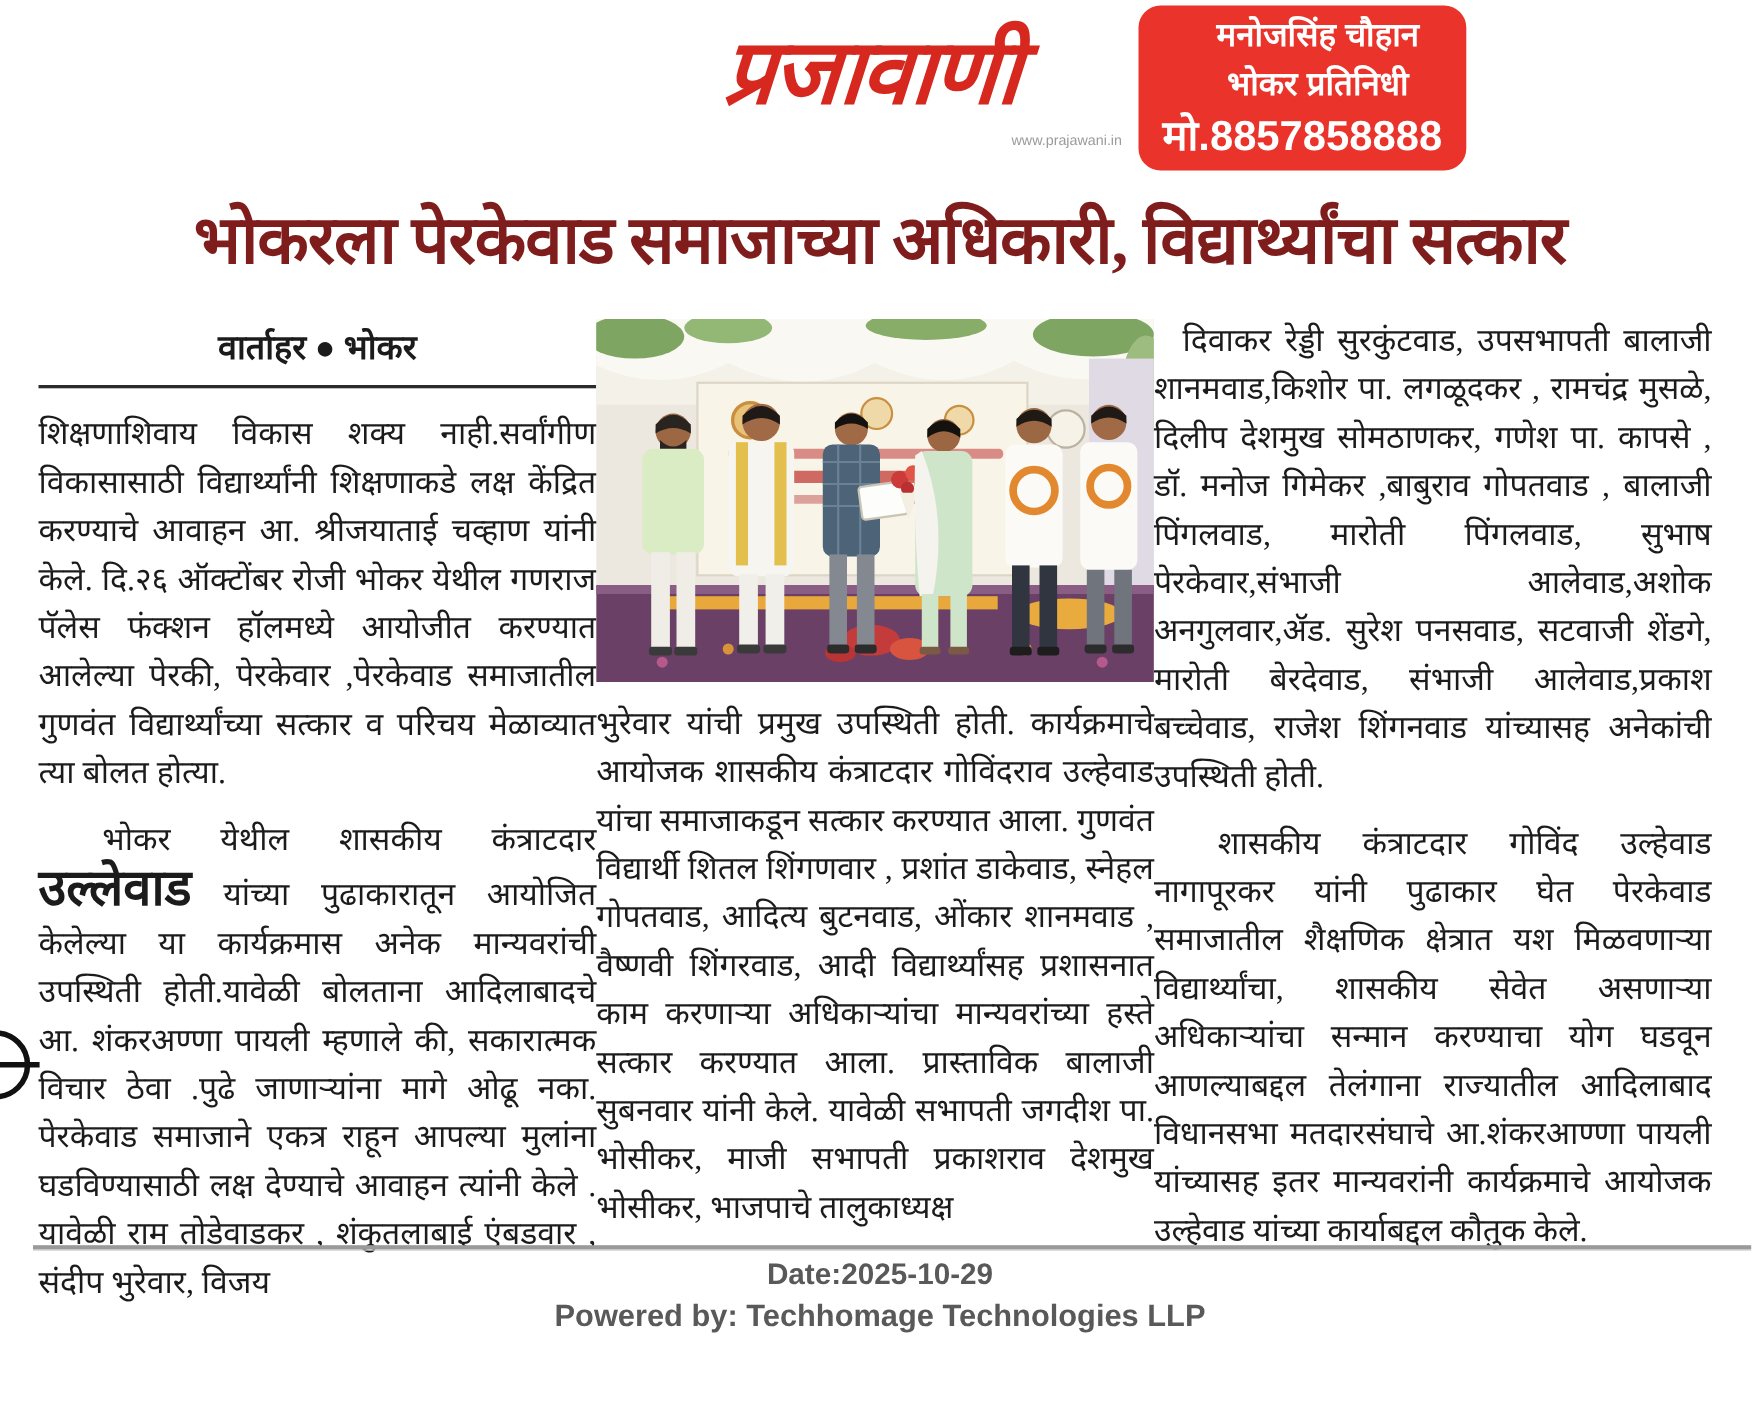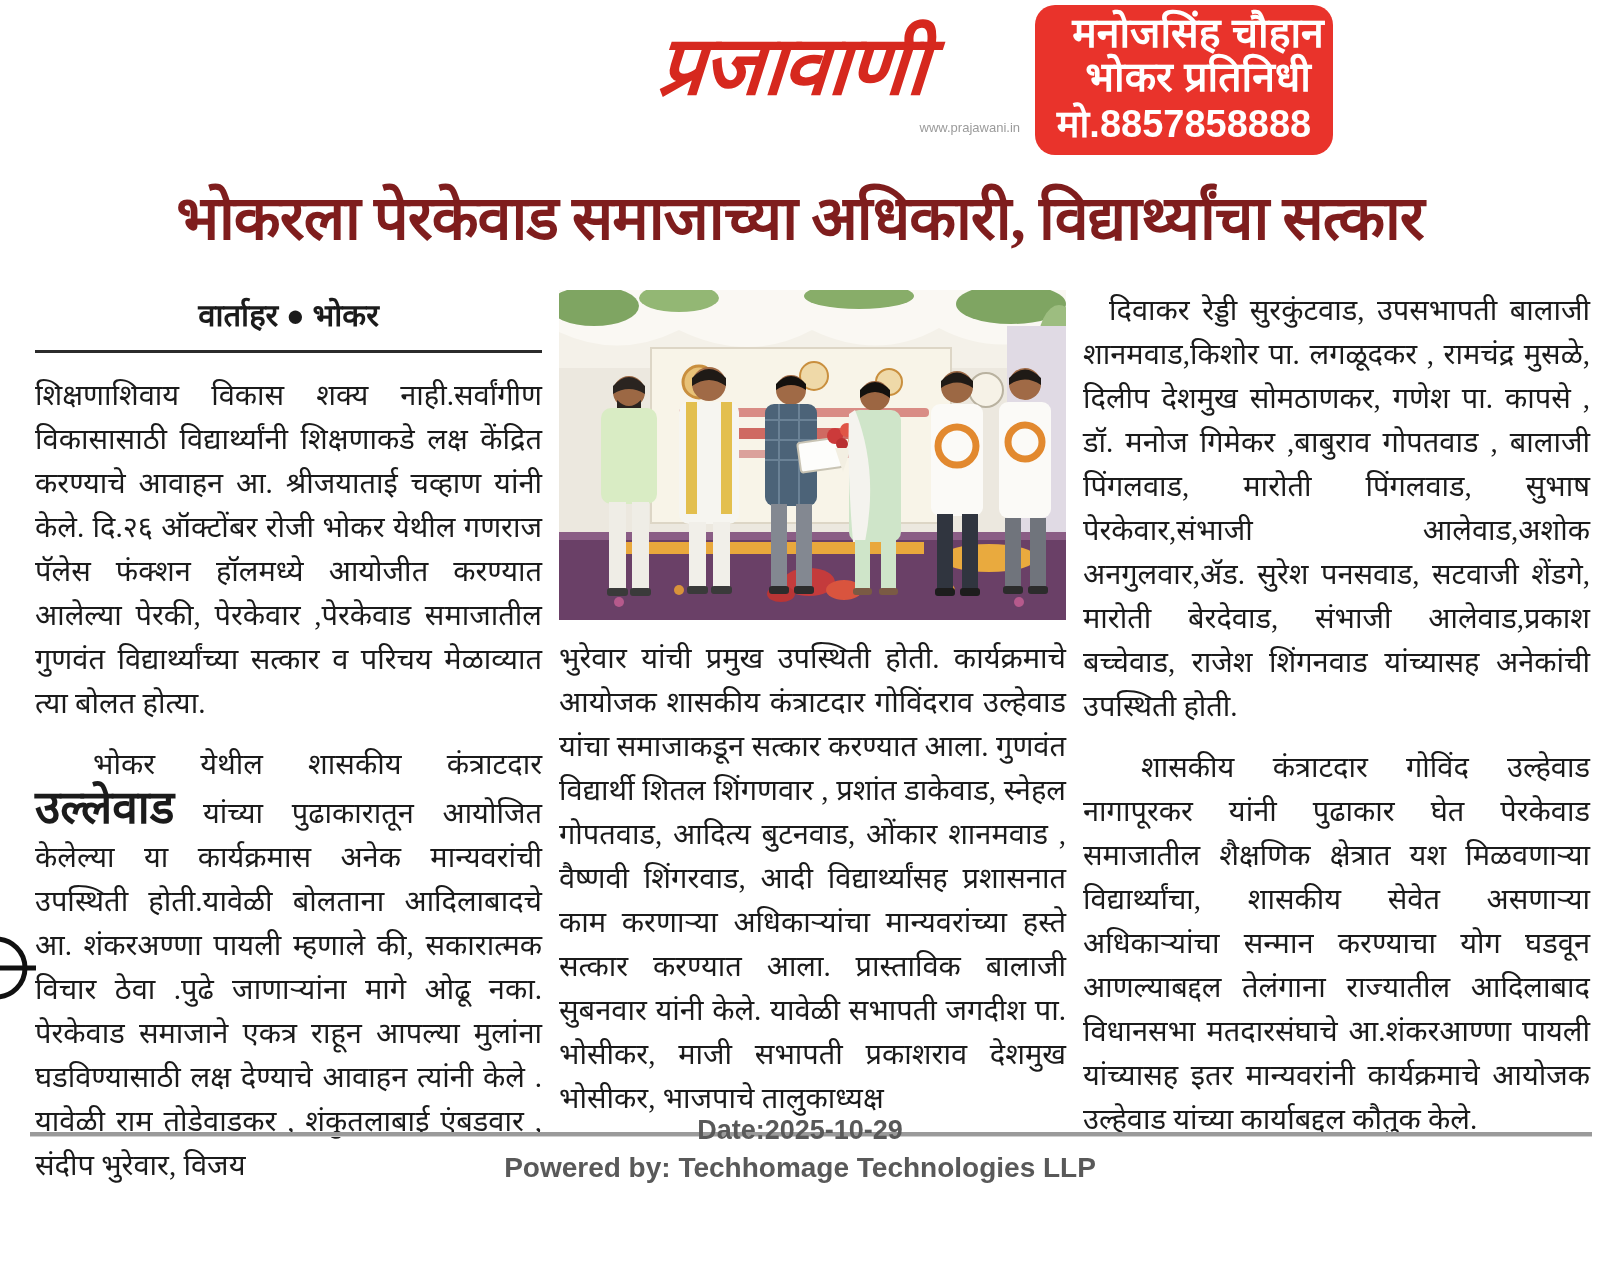--- a/index.html
+++ b/index.html
@@ -17,33 +17,33 @@
   .masthead-url{
     position:absolute;left:895px;top:120px;width:125px;text-align:right;
     font-family:Liberation Sans, sans-serif;font-size:13px;color:#9b9b9b;
   }
   .contact-box{
     position:absolute;left:1035px;top:5px;width:298px;height:150px;
     background:#e9332b;border-radius:20px;color:#ffffff;
     display:flex;flex-direction:column;align-items:center;justify-content:center;
     font-family:"Liberation Sans",sans-serif;font-weight:bold;text-align:center;
   }
-  .contact-line{font-size:41px;line-height:44px;margin-left:28px;}
+  .contact-line{font-size:30px;line-height:44px;margin-left:28px;}
   .contact-phone{font-size:38px;line-height:50px;}
   
   .headline{
     position:absolute;left:20px;top:160px;width:1560px;height:110px;
     display:flex;align-items:center;justify-content:center;
     font-size:61px;font-weight:900;color:#7f1d1d;white-space:nowrap;
     letter-spacing:-1px;
   }
   
   .columns{
     position:absolute;left:35px;top:288px;width:1557px;
-    display:flex;gap:17px;
+    display:flex;
   }
   .col{width:507px;font-size:29px;line-height:44px;text-align:justify;}
   .byline{
     text-align:center;font-weight:bold;font-size:31px;line-height:40px;
     margin:8px 40px 14px 40px;
   }
   .byline-rule{border:none;border-top:3px solid #2b2b2b;margin:0 0 20px 0;}
   .para{margin:0 0 0 0;}
   .para + .para{margin-top:17px;}
   .indent{text-indent:58px;}
@@ -54,21 +54,21 @@
   .photo-frame svg{display:block;}
   
   .clip-bottom-rule{
     position:absolute;left:30px;top:1132px;width:1562px;height:0;
     border-top:4px solid #9a9a9a;border-bottom:1px solid #cfcfcf;
   }
   
   .crop-mark{position:absolute;left:-40px;top:928px;}
   
   .footer{
-    position:absolute;left:0;top:1112px;width:1600px;text-align:center;
+    position:absolute;left:0;top:1140px;width:1600px;text-align:center;
     font-family:"Liberation Sans",sans-serif;font-weight:bold;color:#595959;
   }
   .footer-date{font-size:27px;line-height:36px;}
   .footer-powered{font-size:28px;line-height:40px;}
 </style>
 </head>
 <body>
 
 <div class="page">
 

